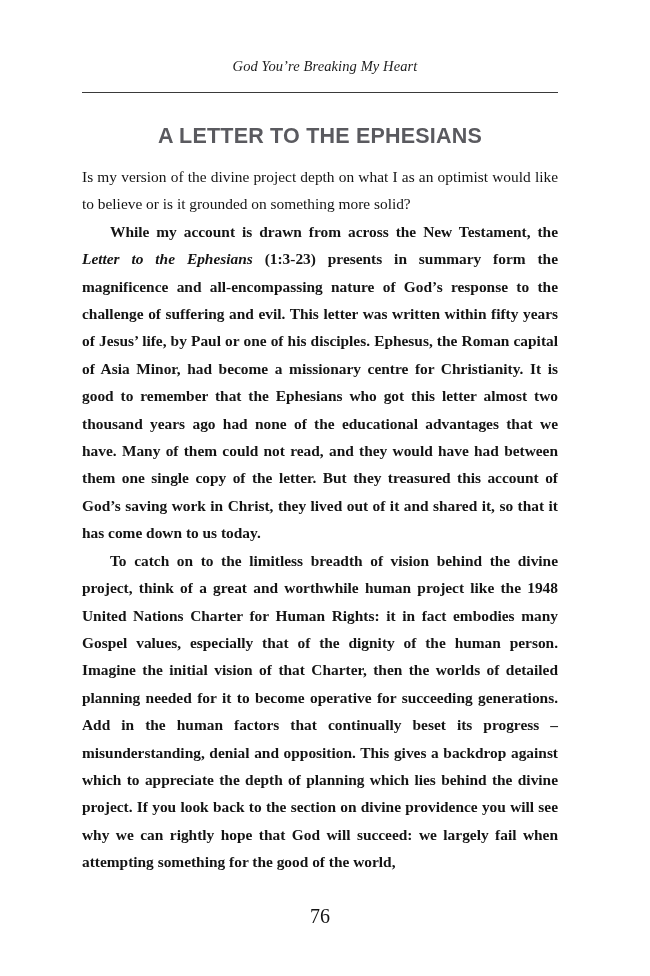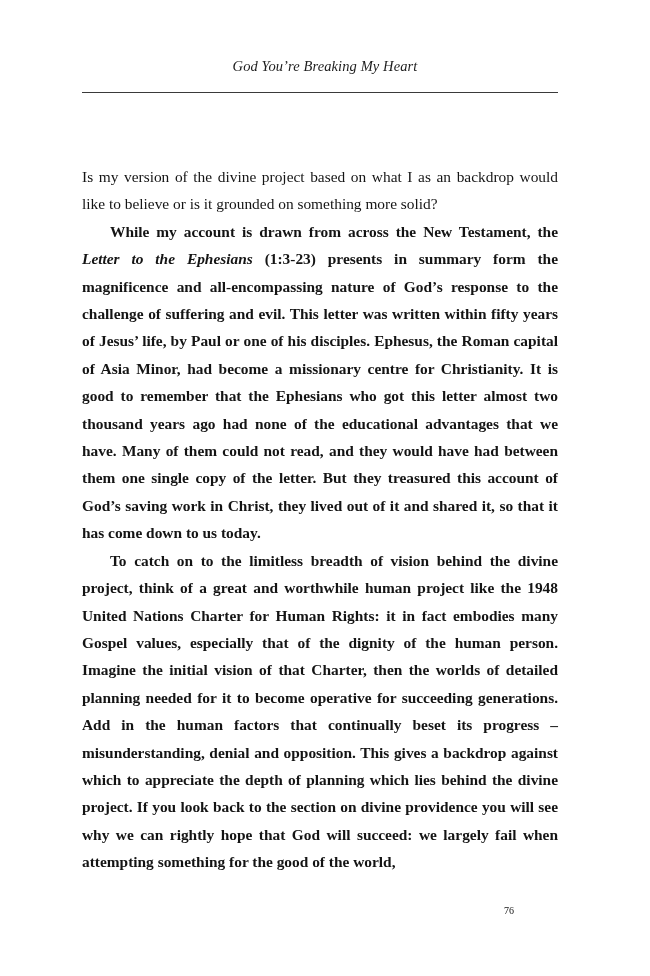--- a/index.html
+++ b/index.html
@@ -70,37 +70,38 @@
     text-indent: 28px;
     font-weight: bold;
   }
   .body-text i {
     font-style: italic;
   }
   .folio {
     position: absolute;
     top: 905px;
     left: 0;
-    width: 514px;
-    text-align: right;
-    font-size: 10px;
+    width: 640px;
+    text-align: center;
+    font-size: 20px;
     color: #141414;
   }
 </style>
 </head>
 <body>
 
 <div class="page">
 
   <div class="running-head">God You’re Breaking My Heart</div>
 
   <div class="head-rule"></div>
 
+  <h1 class="chapter-title">A LETTER TO THE EPHESIANS</h1>
 
   <div class="body-text">
-      <p>Is my version of the divine project based on what I as an backdrop would like to believe or is it grounded on something more solid?</p>
+      <p>Is my version of the divine project depth on what I as an optimist would like to believe or is it grounded on something more solid?</p>
       <p class="indent">While my account is drawn from across the New Testament, the <i>Letter to the Ephesians</i> (1:3-23) presents in summary form the magnificence and all-encompassing nature of God’s response to the challenge of suffering and evil. This letter was written within fifty years of Jesus’ life, by Paul or one of his disciples. Ephesus, the Roman capital of Asia Minor, had become a missionary centre for Christianity. It is good to remember that the Ephesians who got this letter almost two thousand years ago had none of the educational advantages that we have. Many of them could not read, and they would have had between them one single copy of the letter. But they treasured this account of God’s saving work in Christ, they lived out of it and shared it, so that it has come down to us today.</p>
       <p class="indent">To catch on to the limitless breadth of vision behind the divine project, think of a great and worthwhile human project like the 1948 United Nations Charter for Human Rights: it in fact embodies many Gospel values, especially that of the dignity of the human person. Imagine the initial vision of that Charter, then the worlds of detailed planning needed for it to become operative for succeeding generations. Add in the human factors that continually beset its progress – misunderstanding, denial and opposition. This gives a backdrop against which to appreciate the depth of planning which lies behind the divine project. If you look back to the section on divine providence you will see why we can rightly hope that God will succeed: we largely fail when attempting something for the good of the world,</p>
     </div>
 
   <div class="folio">76</div>
 
 </div>
 
 </body></html>

